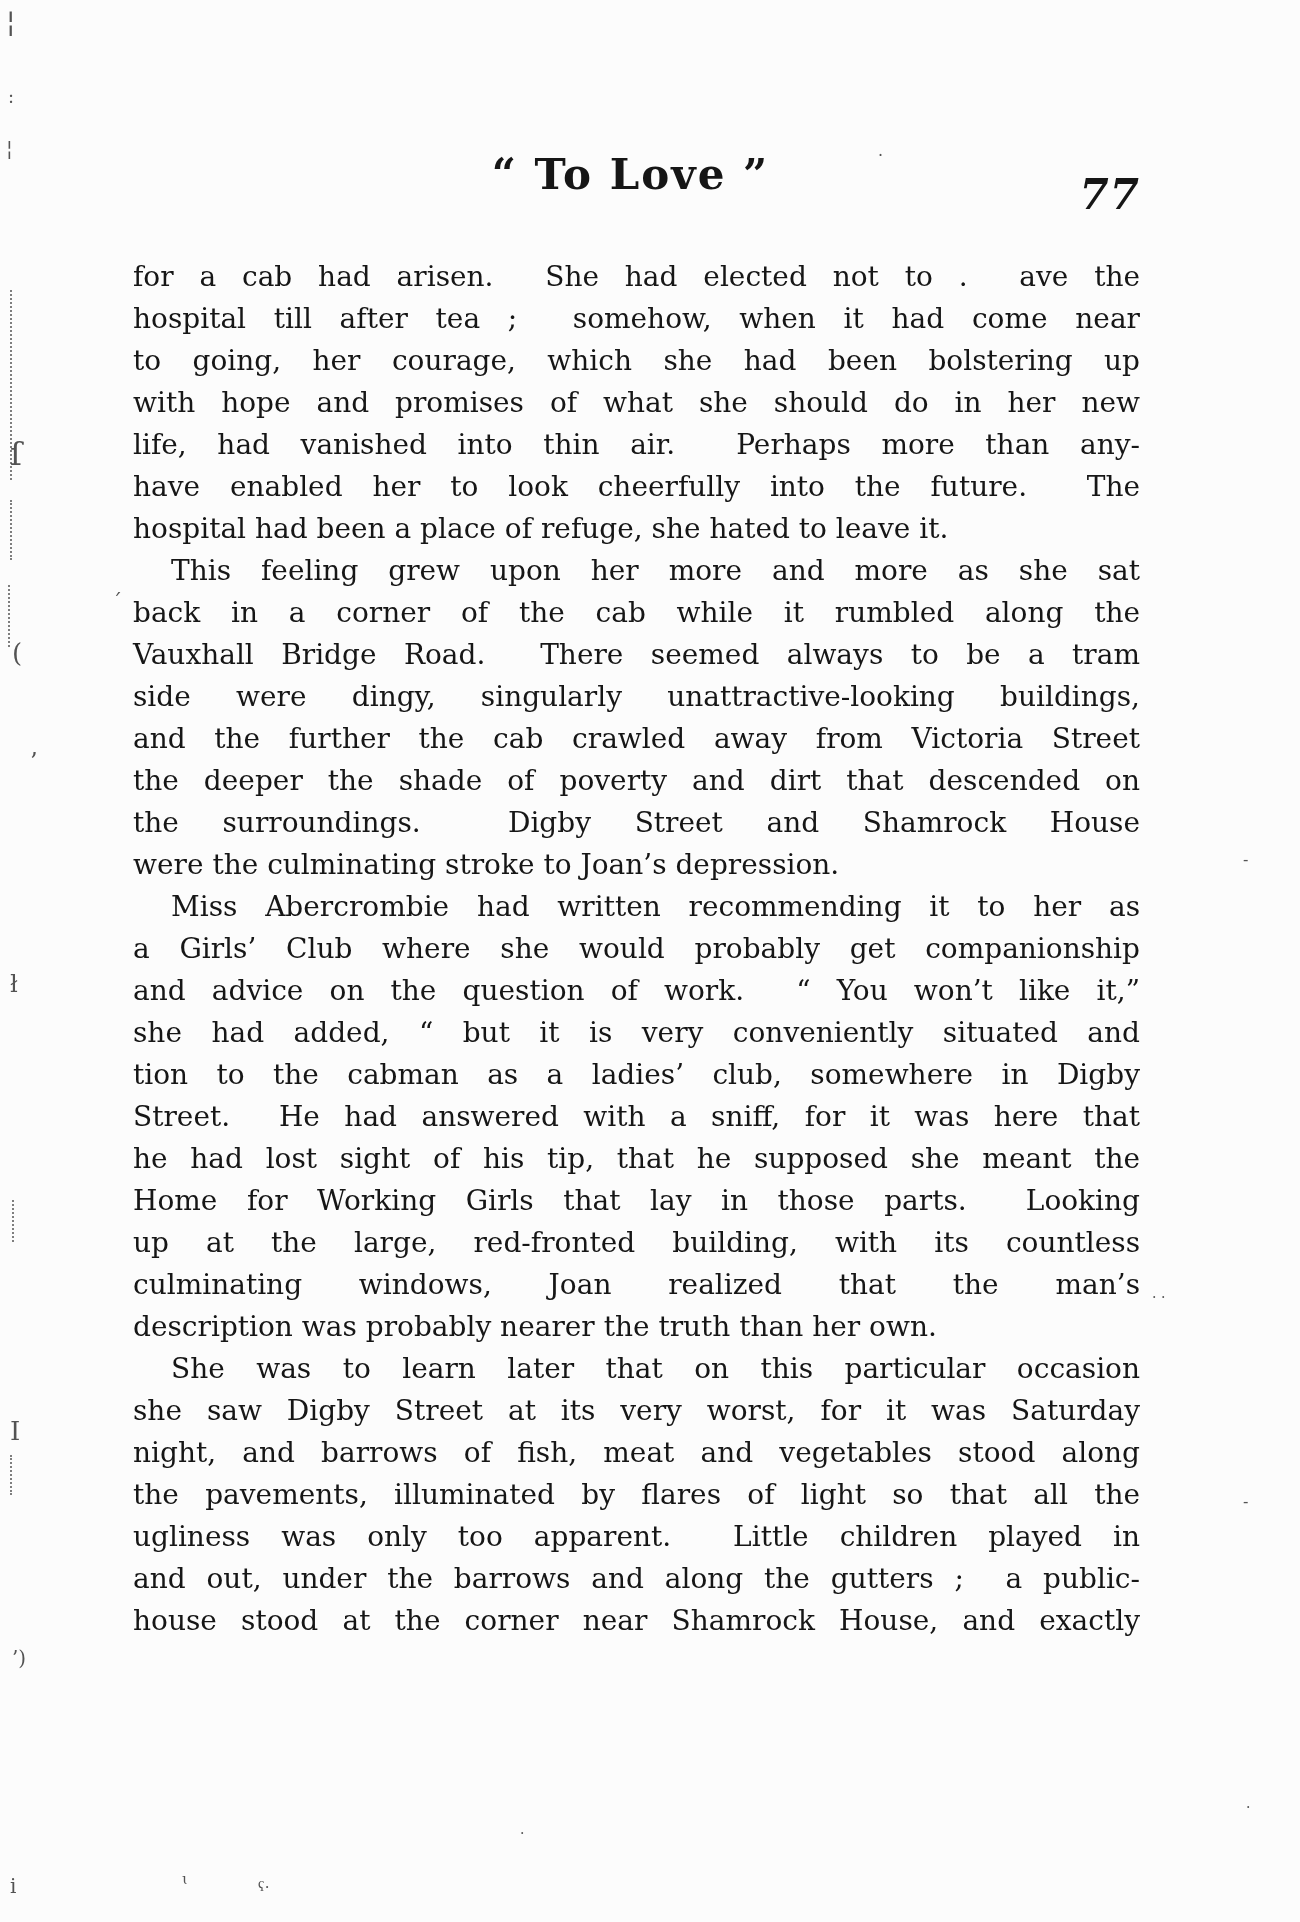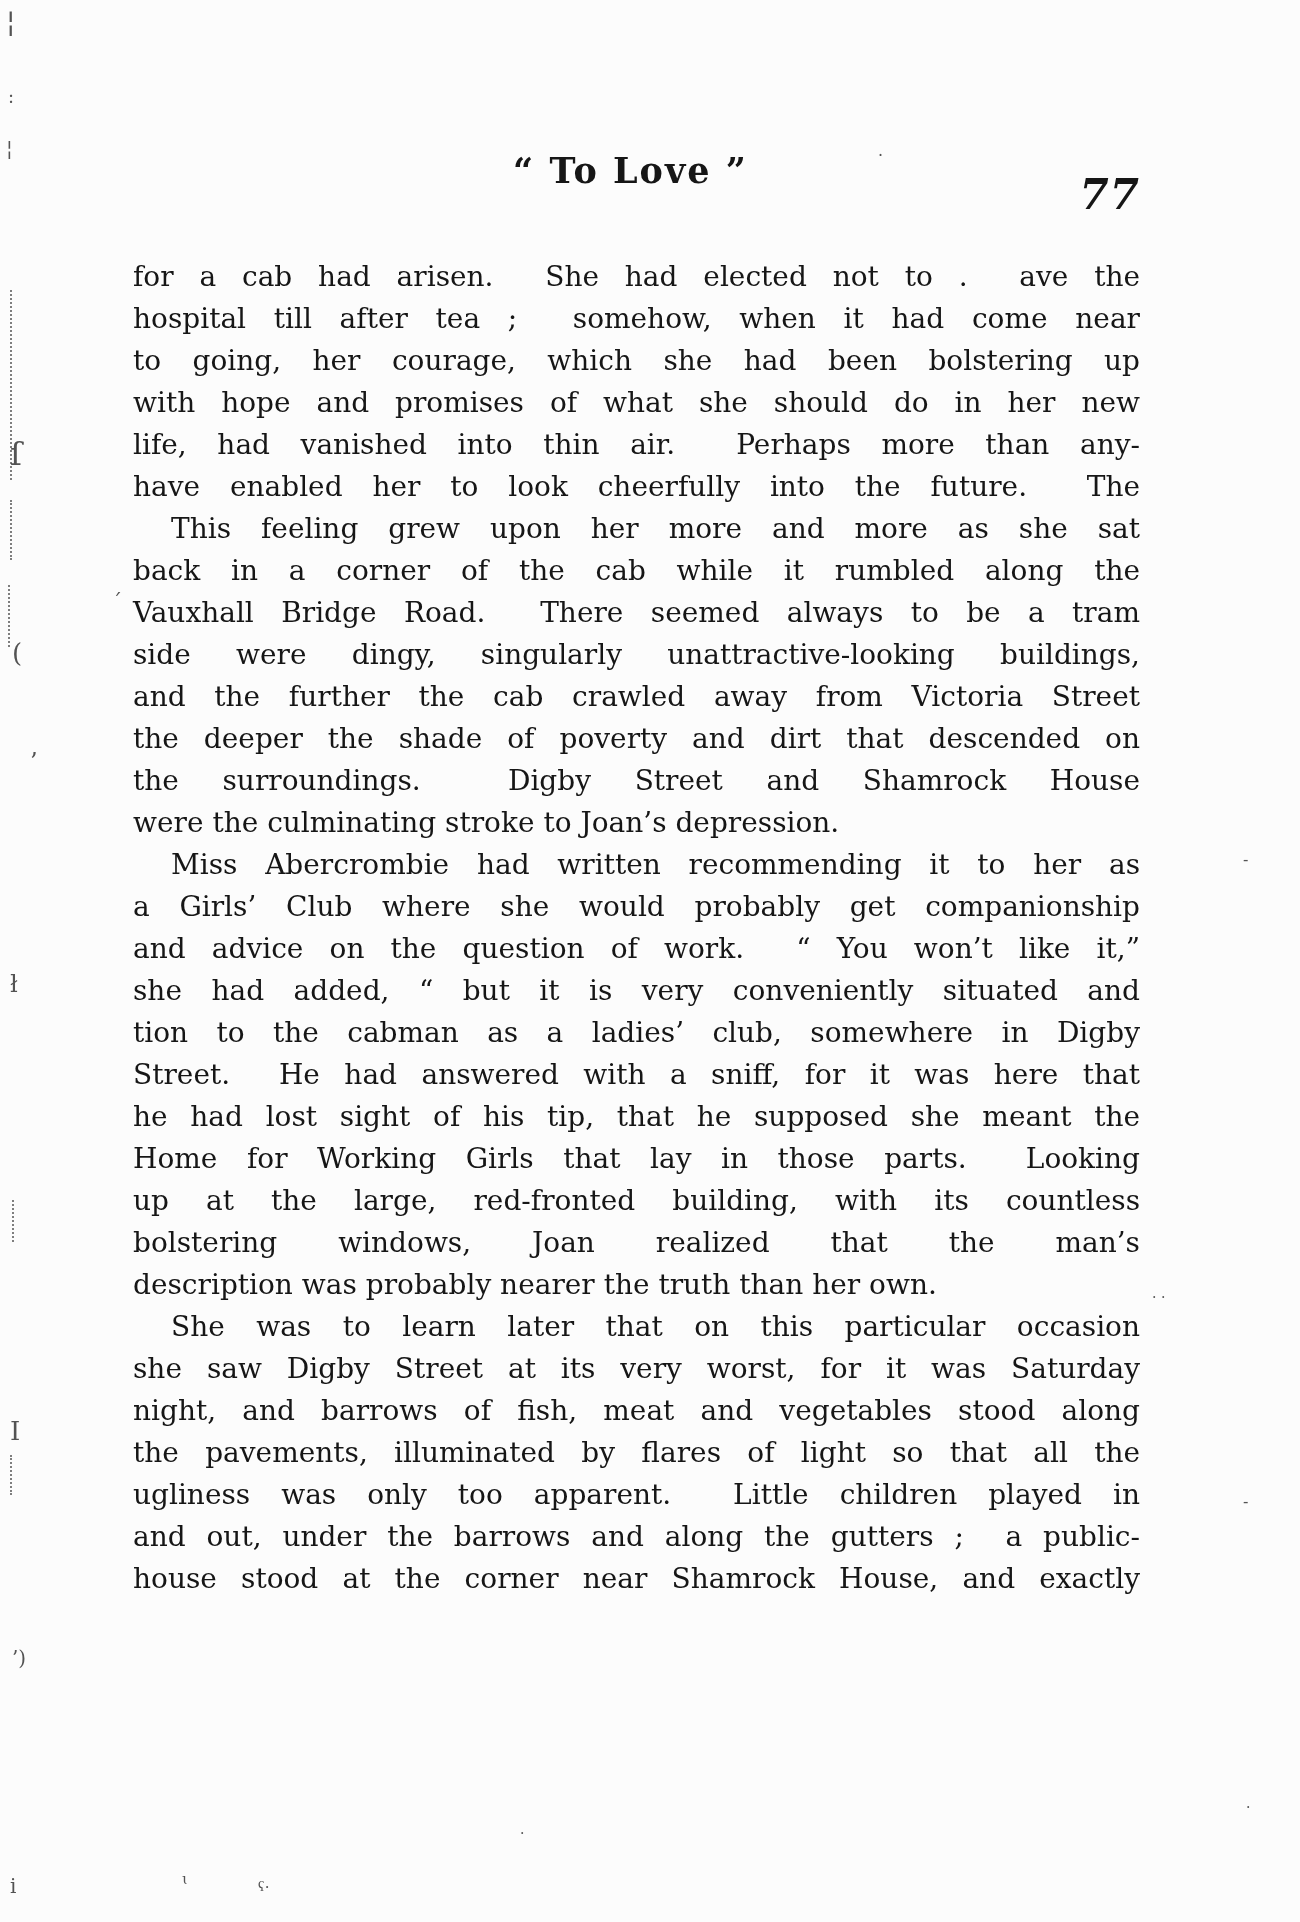--- a/index.html
+++ b/index.html
@@ -14,21 +14,21 @@
   }
   .header{
     position:absolute;
     left:133px;top:150px;
     width:1007px;height:60px;
   }
   .title{
     position:absolute;
     left:0;right:12px;
     text-align:center;
-    font-size:35px;
+    font-size:42px;
     font-weight:bold;
     letter-spacing:2px;
     white-space:pre;
   }
   .page-number{
     position:absolute;
     right:0;top:20px;
     font-size:42px;
     font-weight:bold;
     font-style:italic;
@@ -74,38 +74,39 @@
     <div class="page-number">77</div>
   </div>
 
   <div class="body-text" id="body-text">
       <div class="line">for a cab had arisen.  She had elected not to .  ave the</div>
       <div class="line">hospital till after tea ;  somehow, when it had come near</div>
       <div class="line">to going, her courage, which she had been bolstering up</div>
       <div class="line">with hope and promises of what she should do in her new</div>
       <div class="line">life, had vanished into thin air.  Perhaps more than any-</div>
       <div class="line">have enabled her to look cheerfully into the future.  The</div>
+      <div class="line ragged">hospital had been a place of refuge, she hated to leave it.</div>
       <div class="line indent">This feeling grew upon her more and more as she sat</div>
       <div class="line">back in a corner of the cab while it rumbled along the</div>
       <div class="line">Vauxhall Bridge Road.  There seemed always to be a tram</div>
       <div class="line">side were dingy, singularly unattractive-looking buildings,</div>
       <div class="line">and the further the cab crawled away from Victoria Street</div>
       <div class="line">the deeper the shade of poverty and dirt that descended on</div>
       <div class="line">the surroundings.  Digby Street and Shamrock House</div>
       <div class="line ragged">were the culminating stroke to Joan’s depression.</div>
       <div class="line indent">Miss Abercrombie had written recommending it to her as</div>
       <div class="line">a Girls’ Club where she would probably get companionship</div>
       <div class="line">and advice on the question of work.  “ You won’t like it,”</div>
       <div class="line">she had added, “ but it is very conveniently situated and</div>
       <div class="line">tion to the cabman as a ladies’ club, somewhere in Digby</div>
       <div class="line">Street.  He had answered with a sniff, for it was here that</div>
       <div class="line">he had lost sight of his tip, that he supposed she meant the</div>
       <div class="line">Home for Working Girls that lay in those parts.  Looking</div>
       <div class="line">up at the large, red-fronted building, with its countless</div>
-      <div class="line">bolstering windows, Joan realized that the man’s</div>
+      <div class="line">culminating windows, Joan realized that the man’s</div>
       <div class="line ragged">description was probably nearer the truth than her own.</div>
       <div class="line indent">She was to learn later that on this particular occasion</div>
       <div class="line">she saw Digby Street at its very worst, for it was Saturday</div>
       <div class="line">night, and barrows of fish, meat and vegetables stood along</div>
       <div class="line">the pavements, illuminated by flares of light so that all the</div>
       <div class="line">ugliness was only too apparent.  Little children played in</div>
       <div class="line">and out, under the barrows and along the gutters ;  a public-</div>
       <div class="line">house stood at the corner near Shamrock House, and exactly</div>
     </div>
 

